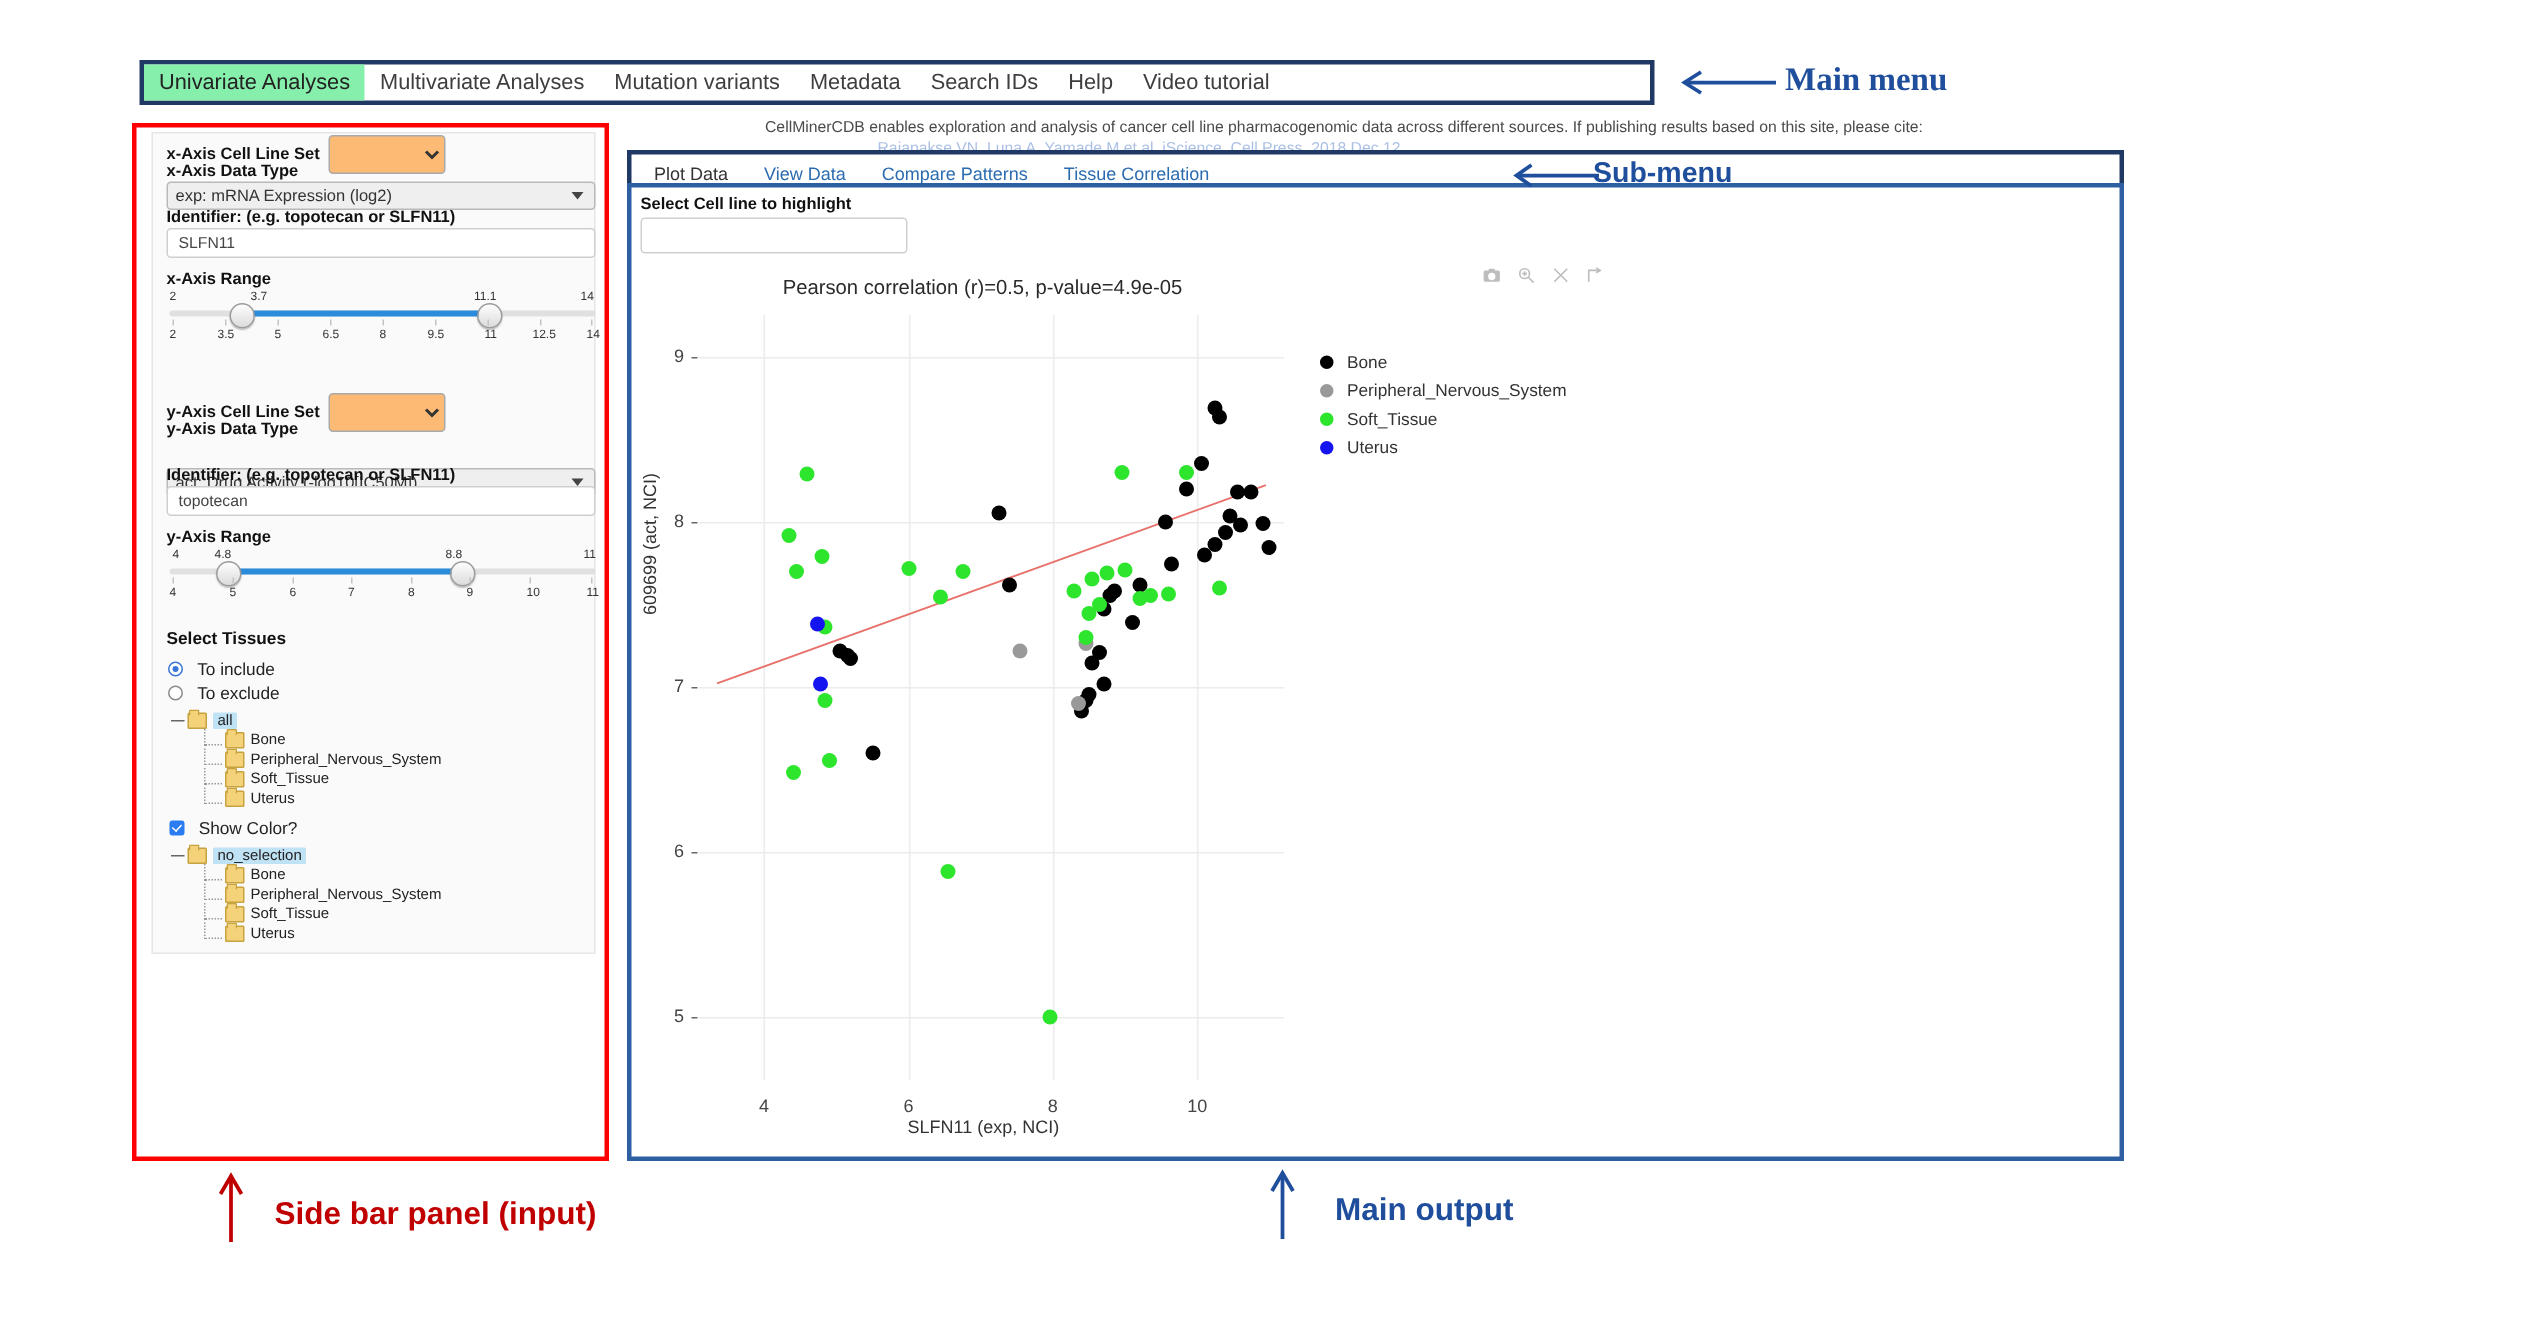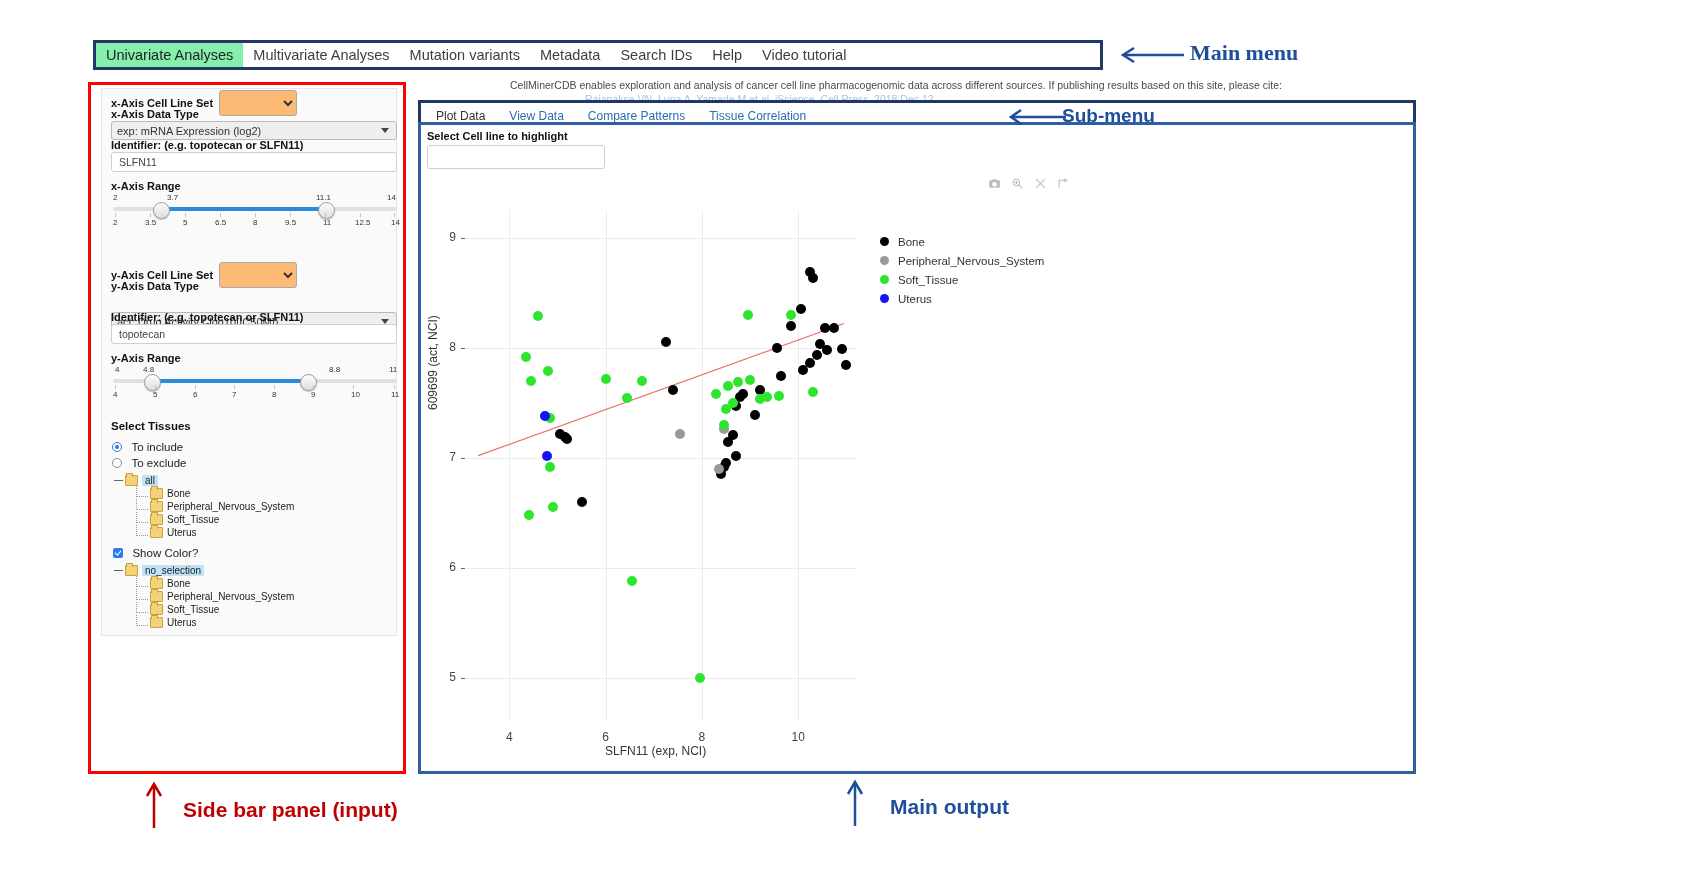--- a/index.html
+++ b/index.html
@@ -261,21 +261,21 @@
 <div class="abs sb-label" style="left:111px;top:311px;">Identifier: (e.g. topotecan or SLFN11)</div>
 <div class="abs sb-input" style="left:111px;top:324px;width:286px;">
   <span>topotecan</span>
 </div>
 
 <div class="abs sb-label" style="left:111px;top:352px;">y-Axis Range</div>
 <div class="abs" style="left:113px;top:365px;width:284px;height:38px;">
   <span class="sl-cap" style="left:2px;top:0px;">4</span>
   <span class="sl-cap" style="left:276px;top:0px;">11</span>
   <span class="sl-cap" style="left:30px;top:0px;">4.8</span>
-  <span class="sl-cap" style="left:184px;top:0px;margin-left:32px;">8.8</span>
+  <span class="sl-cap" style="left:184px;top:0px;">8.8</span>
   <span class="sl-track" style="left:0px;top:14px;width:284px;"></span>
   <span class="sl-fill" style="left:40px;top:14px;width:155px;"></span>
   <span class="sl-handle" style="left:31px;top:9px;"></span>
   <span class="sl-handle" style="left:187px;top:9px;"></span>
   <span class="sl-tick" style="left:2px;top:20px;"></span>
     <span class="sl-tick" style="left:42px;top:20px;"></span>
   <span class="sl-tick" style="left:82px;top:20px;"></span>
     <span class="sl-tick" style="left:121px;top:20px;"></span>
   <span class="sl-tick" style="left:161px;top:20px;"></span>
     <span class="sl-tick" style="left:200px;top:20px;"></span>
@@ -368,20 +368,21 @@
   <div class="sub-item">View Data</div>
   <div class="sub-item">Compare Patterns</div>
   <div class="sub-item">Tissue Correlation</div>
 </div>
 
 <div class="abs" id="output-box"></div>
 <div class="abs" id="highlight-label">Select Cell line to highlight</div>
 <input class="abs" id="highlight-input" placeholder="" style="">
 
 <div class="abs" id="chart-title">
+  <div>Pearson correlation (r)=0.5, p-value=4.9e-05</div>
 </div>
 
 <div class="abs" id="modebar">
   <svg class="mb-ic" viewBox="0 0 24 24">
       <path fill="#888" d="M9 4l-1.5 2H4a2 2 0 00-2 2v10a2 2 0 002 2h16a2 2 0 002-2V8a2 2 0 00-2-2h-3.5L15 4H9zm3 5a4.5 4.5 0 110 9 4.5 4.5 0 010-9z"></path>
     </svg>
   <svg class="mb-ic" viewBox="0 0 24 24">
       <g fill="none" stroke="#888" stroke-width="2">
         <circle cx="10" cy="10" r="6"></circle>
         <path d="M14.5 14.5L21 21M7 10h6M10 7v6"></path>

